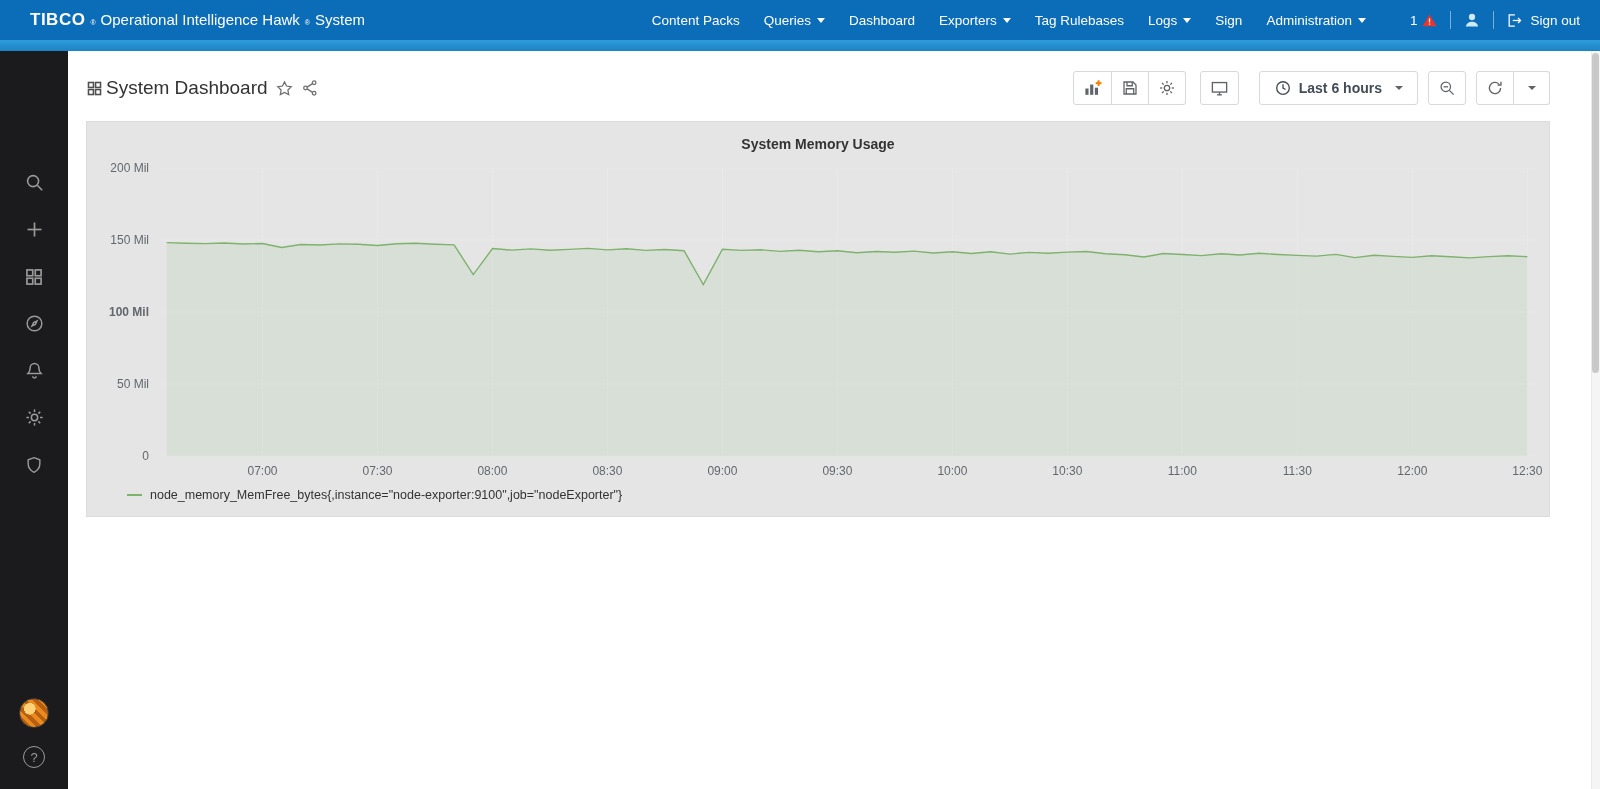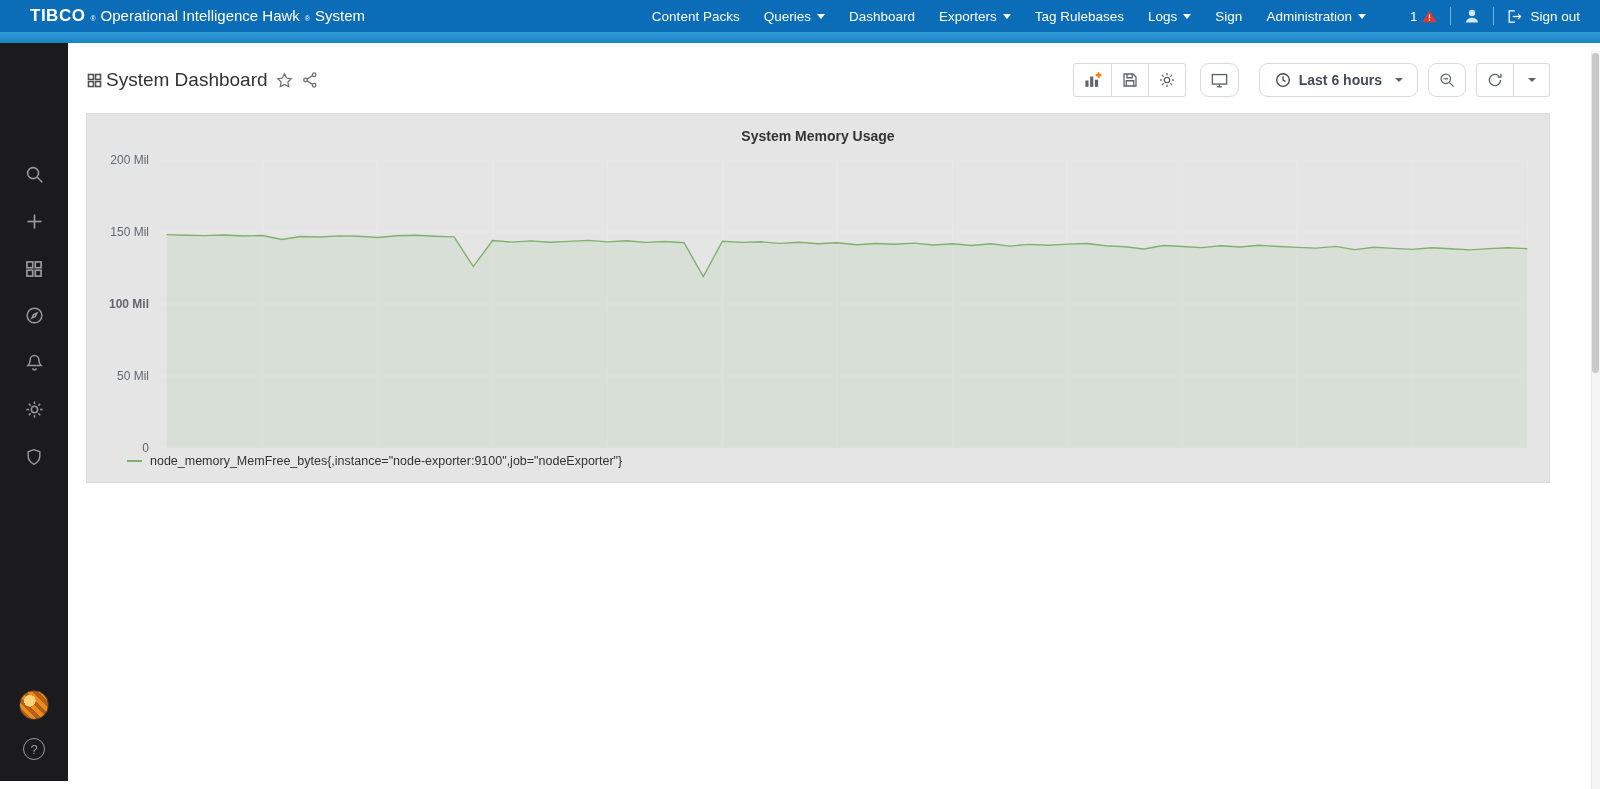--- a/index.html
+++ b/index.html
@@ -1,21 +1,21 @@
 <!DOCTYPE html>
 <html><head>
 <meta charset="utf-8">
 <style>
   * { box-sizing: border-box; }
   html,body { margin:0; padding:0; background:#fff; font-family:"Liberation Sans", sans-serif; }
   body { width:1600px; height:789px; overflow:hidden; }
 
   
   .topbar {
-    height:32px; background:#0b6cb7; color:#fff;
+    height:40px; background:#0b6cb7; color:#fff;
     display:flex; align-items:center; padding:0 20px 0 30px;
   }
   .brand { display:flex; align-items:baseline; gap:5px; white-space:nowrap; cursor:pointer; }
   .brand .tibco { font-weight:700; font-size:17px; letter-spacing:.5px; }
   .brand sup { font-size:7px; }
   .brand .prod { font-size:15px; }
   .topnav { margin-left:auto; display:flex; align-items:center; gap:32px; font-size:13.5px; }
   .nav-item { display:flex; align-items:center; gap:6px; cursor:pointer; white-space:nowrap; }
   .caret-w { width:0;height:0;border-left:4.5px solid transparent;border-right:4.5px solid transparent;border-top:5px solid #fff; }
   .nav-right-cluster { display:flex; align-items:center; gap:12px; margin-left:12px; }
@@ -57,21 +57,21 @@
   .toolbar { margin-left:auto; display:flex; align-items:center; }
   .btn-group { display:flex; }
   .tbtn {
     height:34px; min-width:36px; background:#fff; border:1px solid #d8d9da;
     display:flex; align-items:center; justify-content:center; gap:7px;
     color:#5f6368; cursor:pointer; padding:0 9px; font-family:inherit;
   }
   .btn-group .tbtn + .tbtn { border-left:none; }
   .btn-group .tbtn:first-child { border-radius:3px 0 0 3px; }
   .btn-group .tbtn:last-child { border-radius:0 3px 3px 0; }
-  .tbtn.single { border-radius:9px; }
+  .tbtn.single { border-radius:3px; }
   .gap14 { width:14px; } .gap20 { width:20px; } .gap10 { width:10px; }
   .time-label { font-size:14px; font-weight:700; color:#434b56; }
   .caret-g { width:0;height:0;border-left:4px solid transparent;border-right:4px solid transparent;border-top:4.5px solid #5f6368; }
 
   
   .panel {
     margin:4px 50px 0 18px; border:1px solid #dcdcdc; background:#e5e5e5;
     padding:10px 14px 12px 14px;
   }
   .panel-title { text-align:center; font-size:14px; font-weight:700; color:#333; padding:4px 0 16px 0; }
@@ -398,20 +398,34 @@
               <line class="grid" x1="907.1" y1="0" x2="907.1" y2="288" vector-effect="non-scaling-stroke"></line>
               <line class="grid" x1="1021.9" y1="0" x2="1021.9" y2="288" vector-effect="non-scaling-stroke"></line>
               <line class="grid" x1="1136.7" y1="0" x2="1136.7" y2="288" vector-effect="non-scaling-stroke"></line>
               <line class="grid" x1="1251.5" y1="0" x2="1251.5" y2="288" vector-effect="non-scaling-stroke"></line>
               <line class="grid" x1="1366.3" y1="0" x2="1366.3" y2="288" vector-effect="non-scaling-stroke"></line>
               <path d="M7.7,288 L7.7,74.6 L26.8,75.2 L45.9,75.6 L65.1,75.0 L84.2,76.0 L103.3,75.5 L122.5,79.5 L141.6,76.5 L160.7,77.0 L179.9,75.9 L199.0,76.3 L218.2,77.5 L237.3,75.7 L256.4,75.2 L275.6,76.2 L294.7,76.9 L313.8,106.6 L333.0,80.6 L352.1,82.1 L371.2,80.9 L390.4,82.2 L409.5,81.4 L428.7,80.4 L447.8,81.9 L466.9,80.8 L486.1,82.4 L505.2,81.5 L524.3,82.7 L543.5,116.6 L562.6,81.2 L581.7,82.4 L600.9,81.8 L620.0,83.4 L639.2,82.2 L658.3,83.8 L677.4,82.8 L696.6,84.7 L715.7,83.5 L734.8,84.2 L754.0,83.1 L773.1,85.0 L792.3,83.8 L811.4,85.5 L830.5,83.7 L849.7,86.1 L868.8,84.4 L887.9,85.2 L907.1,84.1 L926.2,83.5 L945.3,85.8 L964.5,86.7 L983.6,89.0 L1002.8,85.5 L1021.9,86.5 L1041.0,87.6 L1060.2,85.7 L1079.3,87.0 L1098.4,85.2 L1117.6,86.5 L1136.7,87.4 L1155.8,88.1 L1175.0,86.4 L1194.1,89.6 L1213.3,87.3 L1232.4,88.4 L1251.5,89.4 L1270.7,87.8 L1289.8,88.8 L1308.9,89.9 L1328.1,88.6 L1347.2,87.7 L1366.3,88.7 L1366.3,288 Z" fill="rgba(126,178,109,0.12)" stroke="none"></path>
               <path d="M7.7,74.6 L26.8,75.2 L45.9,75.6 L65.1,75.0 L84.2,76.0 L103.3,75.5 L122.5,79.5 L141.6,76.5 L160.7,77.0 L179.9,75.9 L199.0,76.3 L218.2,77.5 L237.3,75.7 L256.4,75.2 L275.6,76.2 L294.7,76.9 L313.8,106.6 L333.0,80.6 L352.1,82.1 L371.2,80.9 L390.4,82.2 L409.5,81.4 L428.7,80.4 L447.8,81.9 L466.9,80.8 L486.1,82.4 L505.2,81.5 L524.3,82.7 L543.5,116.6 L562.6,81.2 L581.7,82.4 L600.9,81.8 L620.0,83.4 L639.2,82.2 L658.3,83.8 L677.4,82.8 L696.6,84.7 L715.7,83.5 L734.8,84.2 L754.0,83.1 L773.1,85.0 L792.3,83.8 L811.4,85.5 L830.5,83.7 L849.7,86.1 L868.8,84.4 L887.9,85.2 L907.1,84.1 L926.2,83.5 L945.3,85.8 L964.5,86.7 L983.6,89.0 L1002.8,85.5 L1021.9,86.5 L1041.0,87.6 L1060.2,85.7 L1079.3,87.0 L1098.4,85.2 L1117.6,86.5 L1136.7,87.4 L1155.8,88.1 L1175.0,86.4 L1194.1,89.6 L1213.3,87.3 L1232.4,88.4 L1251.5,89.4 L1270.7,87.8 L1289.8,88.8 L1308.9,89.9 L1328.1,88.6 L1347.2,87.7 L1366.3,88.7" fill="none" stroke="#7eb26d" stroke-width="1.4" vector-effect="non-scaling-stroke"></path>
             </svg>
         </div>
       </div>
+      <div class="x-axis">
+          <div class="xtick" style="left: 7.52089%;">07:00</div>
+          <div class="xtick" style="left: 15.8774%;">07:30</div>
+          <div class="xtick" style="left: 24.234%;">08:00</div>
+          <div class="xtick" style="left: 32.5905%;">08:30</div>
+          <div class="xtick" style="left: 40.9471%;">09:00</div>
+          <div class="xtick" style="left: 49.3036%;">09:30</div>
+          <div class="xtick" style="left: 57.6602%;">10:00</div>
+          <div class="xtick" style="left: 66.0167%;">10:30</div>
+          <div class="xtick" style="left: 74.3733%;">11:00</div>
+          <div class="xtick" style="left: 82.7298%;">11:30</div>
+          <div class="xtick" style="left: 91.0864%;">12:00</div>
+          <div class="xtick" style="left: 99.4429%;">12:30</div>
+        </div>
       <div class="legend">
         <span class="legend-line" style="border-top-color: rgb(126, 178, 109);"></span>
         <span class="legend-text">node_memory_MemFree_bytes{,instance="node-exporter:9100",job="nodeExporter"}</span>
       </div>
     </div>
   </div>
 </div>
 
 <div class="scrollbar">
   <div class="scroll-thumb"></div>

